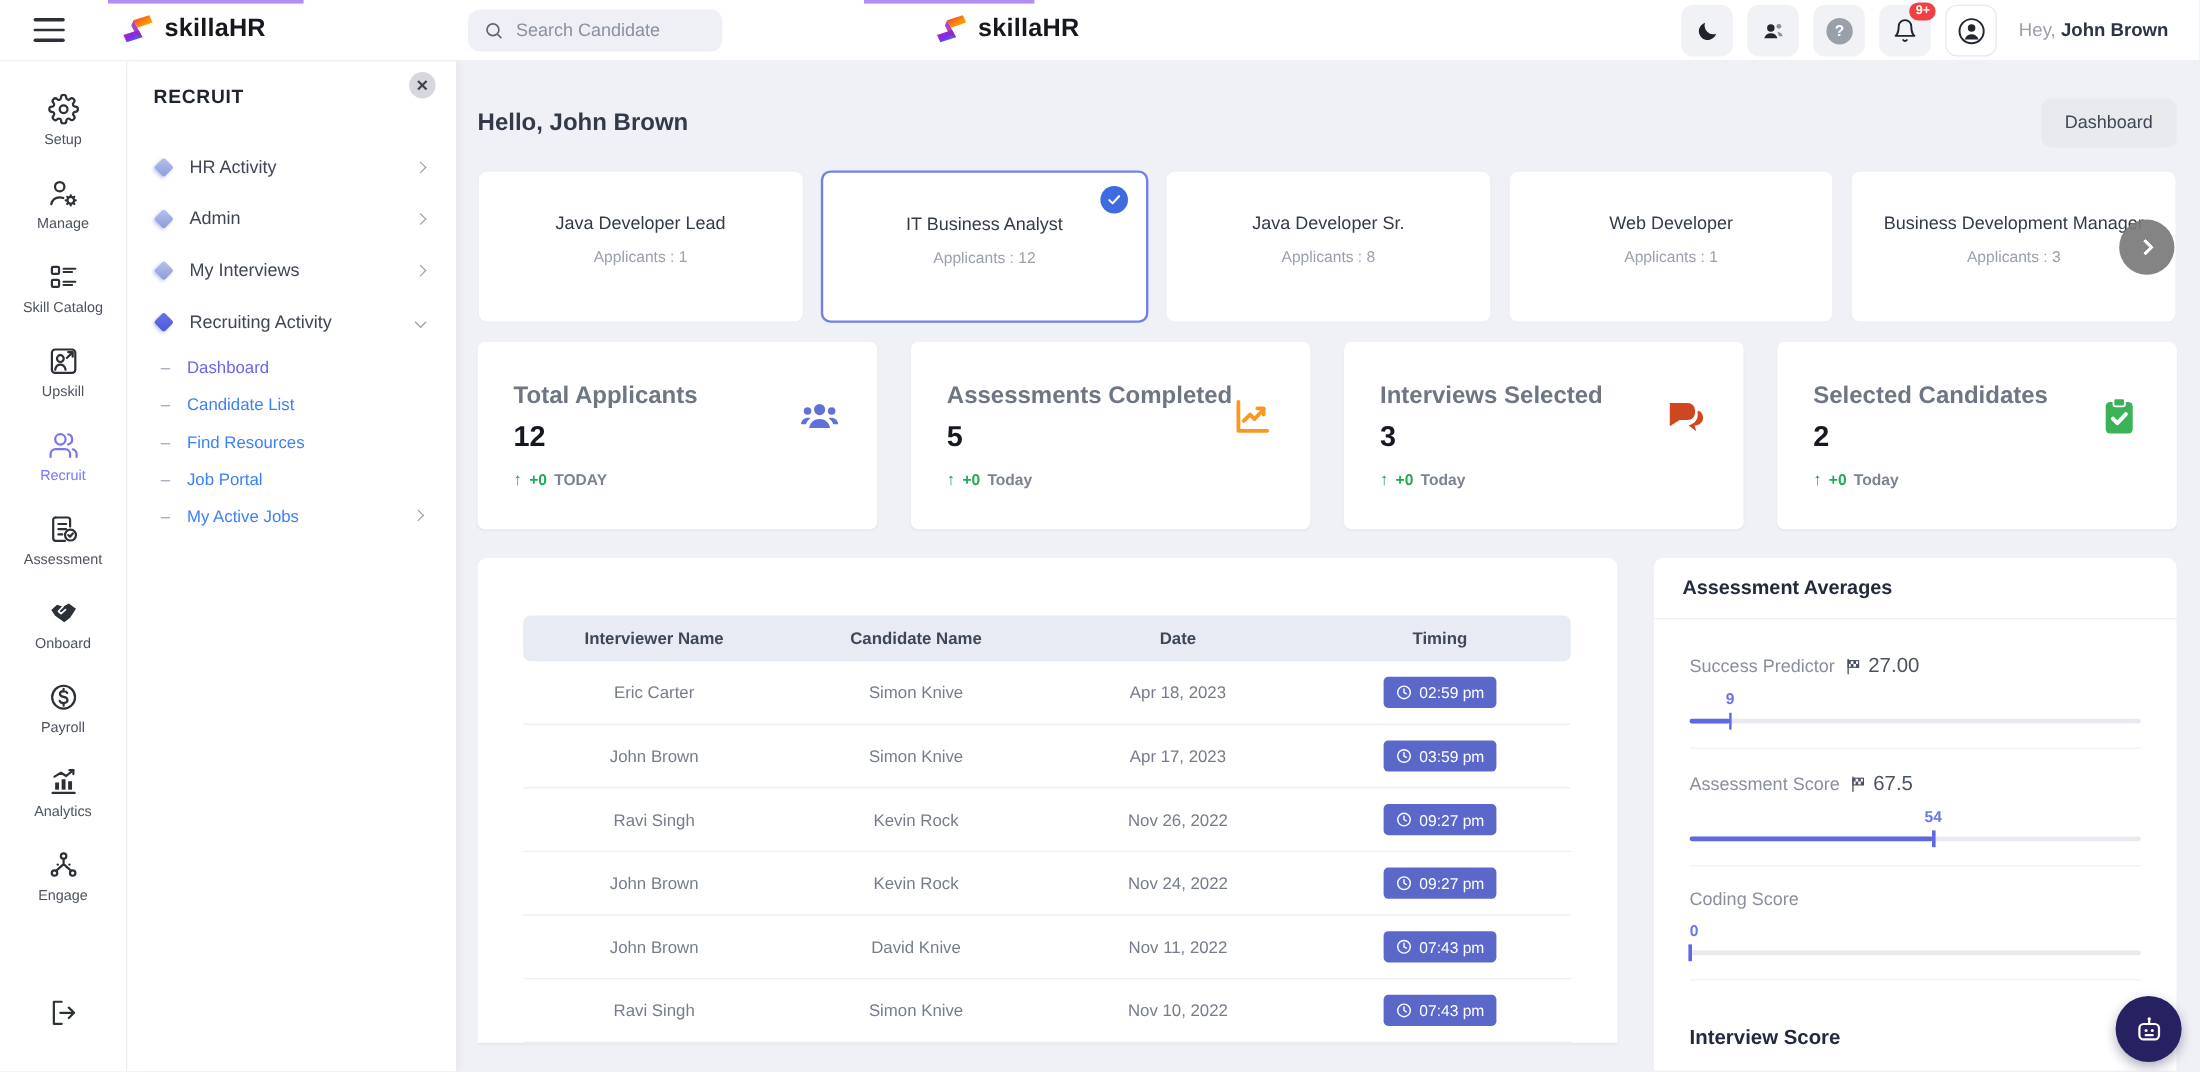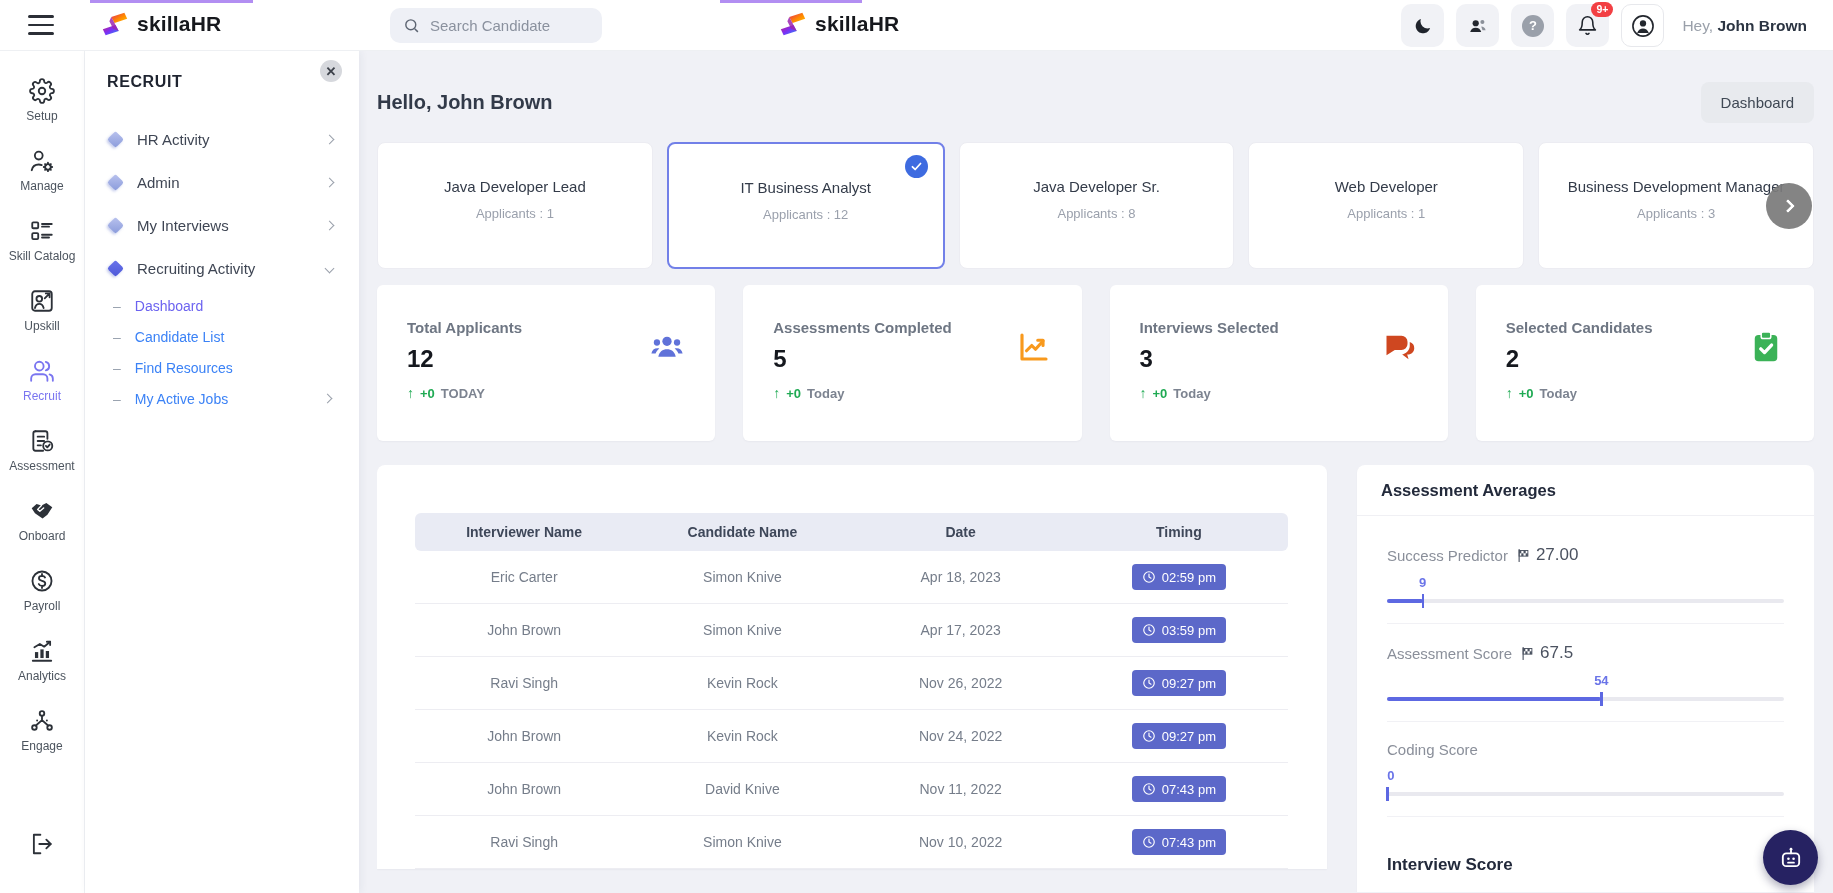--- a/index.html
+++ b/index.html
@@ -31,21 +31,21 @@
   .tb-btn.avatar { background:#ffffff; border:1px solid #e7e8ec; }
   .badge { position:absolute; top:-2px; right:-4px; background:#f23f43; color:#fff; font-size:10.5px; font-weight:bold; border-radius:9px; padding:2px 5px; line-height:1; }
   .help-circle { width:22px; height:22px; border-radius:50%; background:#9aa0aa; color:#fff; font-size:13px; font-weight:bold; display:flex; align-items:center; justify-content:center; }
   .greet { font-size:15.5px; color:#9aa0aa; margin-left:6px; white-space:nowrap; }
   .greet b { color:#2b3442; font-weight:bold; }
 
   
   .layout { display:flex; height:842px; }
 
   
-  .rail { width:85px; background:#fff; border-right:1px solid #eef0f3; display:flex; flex-direction:column; align-items:center; padding:14px 0 26px; }
+  .rail { width:106px; background:#fff; border-right:1px solid #eef0f3; display:flex; flex-direction:column; align-items:center; padding:14px 0 26px; }
   .rail-item { width:100%; height:70px; display:flex; flex-direction:column; align-items:center; justify-content:center; gap:5px; cursor:pointer; background:none; border:none; color:#2c3138; }
   .rail-item .rail-icon { width:26px; height:26px; }
   .rail-item .rail-label { font-size:12px; color:#4c545e; }
   .rail-item.active { color:#7a75f0; }
   .rail-item.active .rail-label { color:#7a75f0; }
   .rail-logout { margin-top:auto; height:46px; }
 
   
   .sidebar { width:274px; background:#fff; box-shadow:2px 0 8px rgba(40,45,80,.06); position:relative; z-index:10; padding:22px 22px 0; }
   .sb-close { position:absolute; top:9px; right:17px; width:22px; height:22px; border-radius:50%; background:#d6d8dd; color:#3c414a; border:none; font-size:13px; font-weight:bold; line-height:1; cursor:pointer; display:flex; align-items:center; justify-content:center; }
@@ -77,21 +77,21 @@
   .jc-title { margin-top:33px; font-size:15px; font-weight:500; color:#333b49; line-height:1.4; }
   .jc-apps { margin-top:9px; font-size:13px; color:#9aa0ac; }
   .jc-badge { position:absolute; top:11px; right:15px; width:23px; height:23px; border-radius:50%; background:#3e6be0; display:none; align-items:center; justify-content:center; }
   .job-card.selected .jc-badge { display:flex; }
   .carousel-next { position:absolute; right:2px; top:50%; transform:translateY(-50%); width:46px; height:46px; border-radius:50%; background:rgba(122,122,122,.92); border:none; cursor:pointer; display:flex; align-items:center; justify-content:center; }
   .carousel-next .chev { border-color:#fff; border-width:3px; width:10px; height:10px; margin:0 3px 0 0; border-radius:1px; }
 
   
   .stats { margin-top:16px; display:flex; gap:28px; }
   .stat-card { flex:1; height:156px; background:#fff; border-radius:6px; box-shadow:0 1px 2px rgba(30,35,60,.04); position:relative; padding:34px 30px 0; }
-  .stat-label { font-size:15px; font-weight:bold; color:#6e7683; }
+  .stat-label { font-size:20px; font-weight:bold; color:#6e7683; }
   .stat-value { margin-top:9px; font-size:24px; font-weight:bold; color:#15181e; }
   .stat-delta { margin-top:12px; display:flex; align-items:center; gap:6px; font-size:13px; font-weight:bold; }
   .stat-delta .up { color:#1faa53; font-size:14px; }
   .stat-delta .plus { color:#1faa53; }
   .stat-delta .period { color:#7c8390; }
   .stat-icon { position:absolute; right:30px; top:44px; width:36px; height:36px; }
 
   
   .panels { margin-top:24px; display:flex; gap:30px; height:427px; overflow:hidden; align-items:flex-start; }
   .panel { background:#fff; border-radius:8px 8px 0 0; box-shadow:0 1px 2px rgba(30,35,60,.04); }
@@ -371,20 +371,24 @@
         <div class="sb-sub active">
     <span class="sb-label">Dashboard</span>
 
   </div>
         <div class="sb-sub">
     <span class="sb-label">Candidate List</span>
 
   </div>
         <div class="sb-sub">
     <span class="sb-label">Find Resources</span>
+
+  </div>
+        <div class="sb-sub">
+    <span class="sb-label">Job Portal</span>
 
   </div>
         <div class="sb-sub">
     <span class="sb-label">My Active Jobs</span>
     <span class="chev right"></span>
   </div>
       </nav>
   </aside>
 
   <main class="main">

